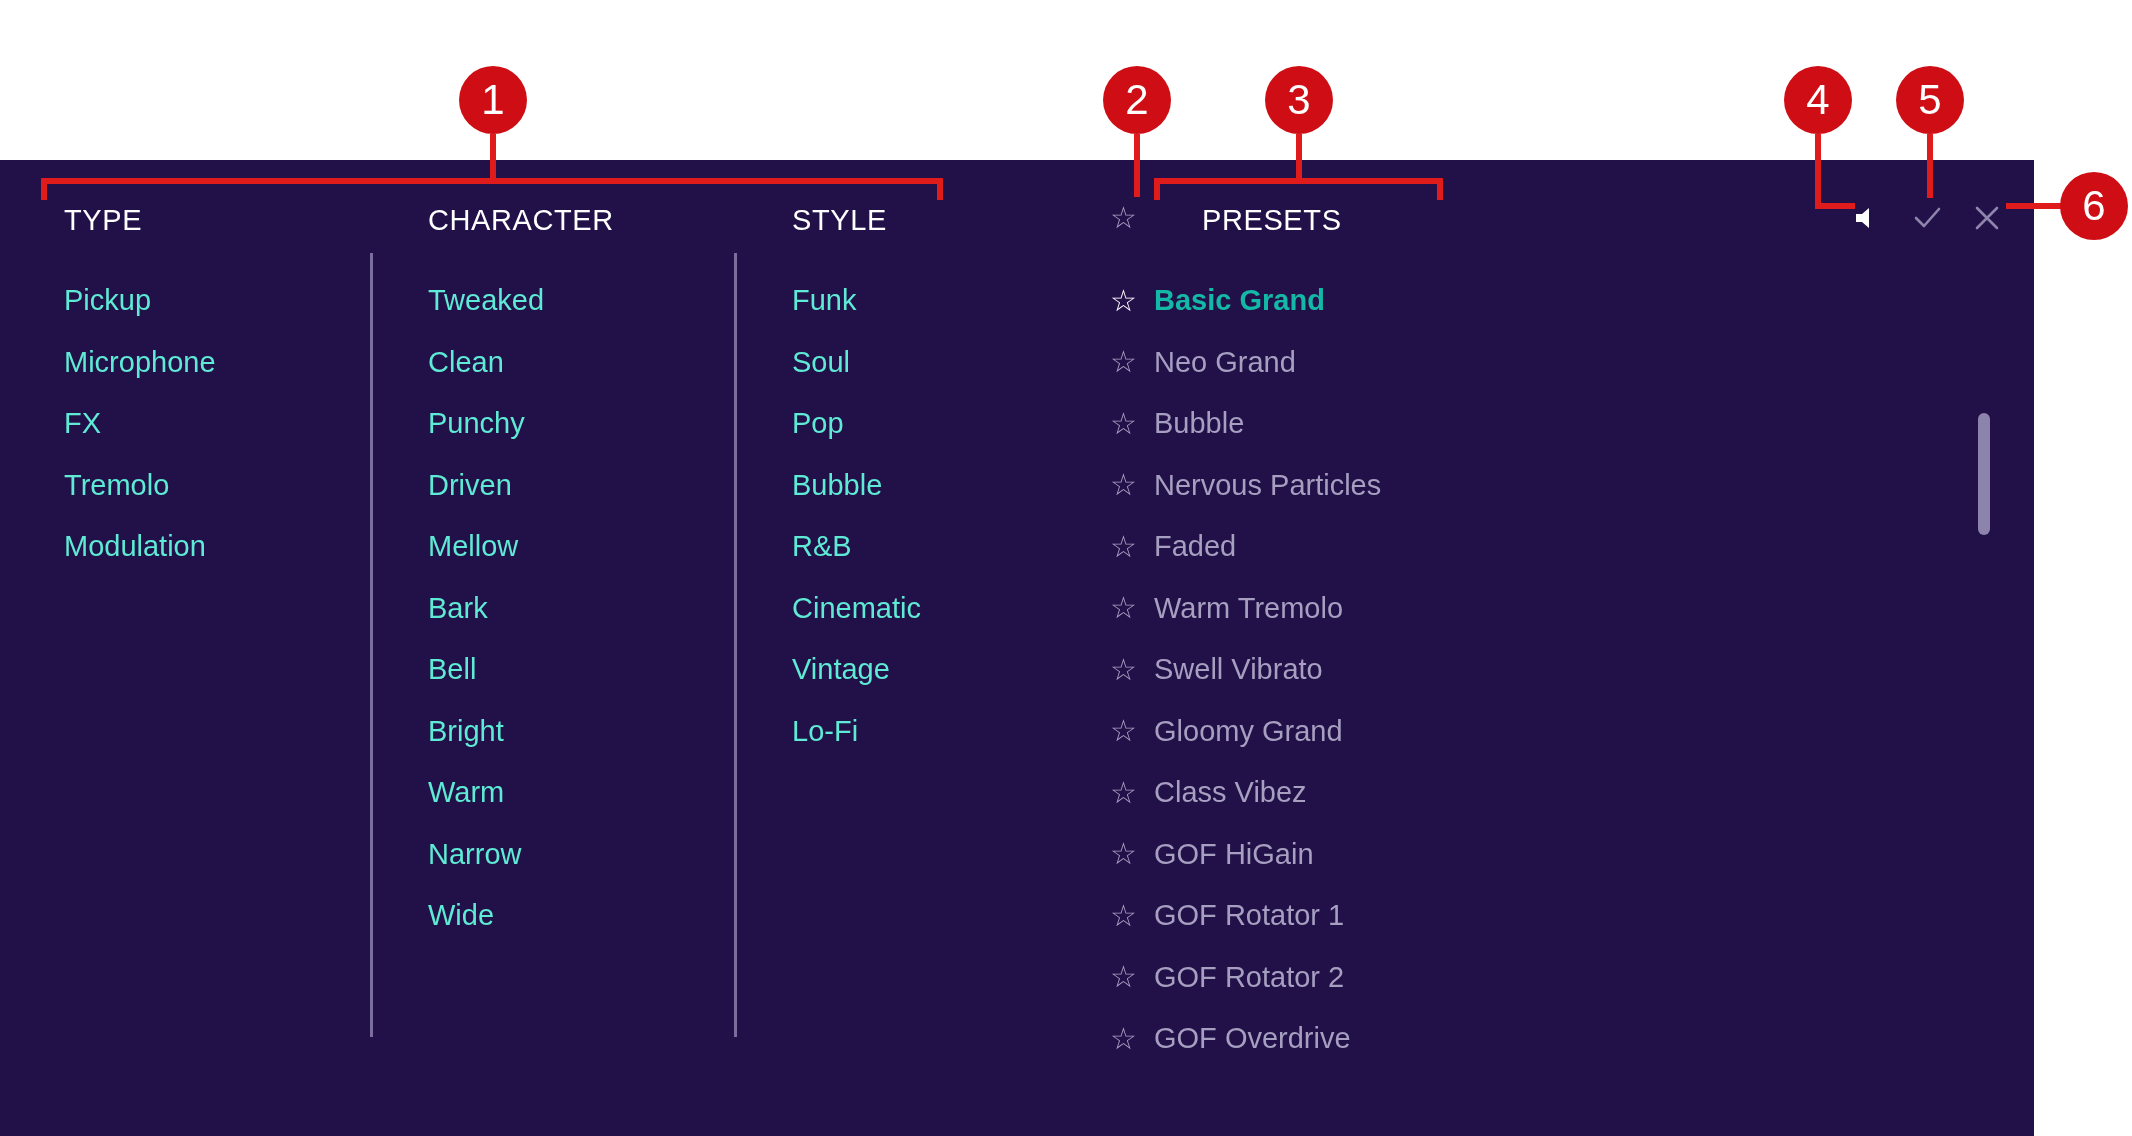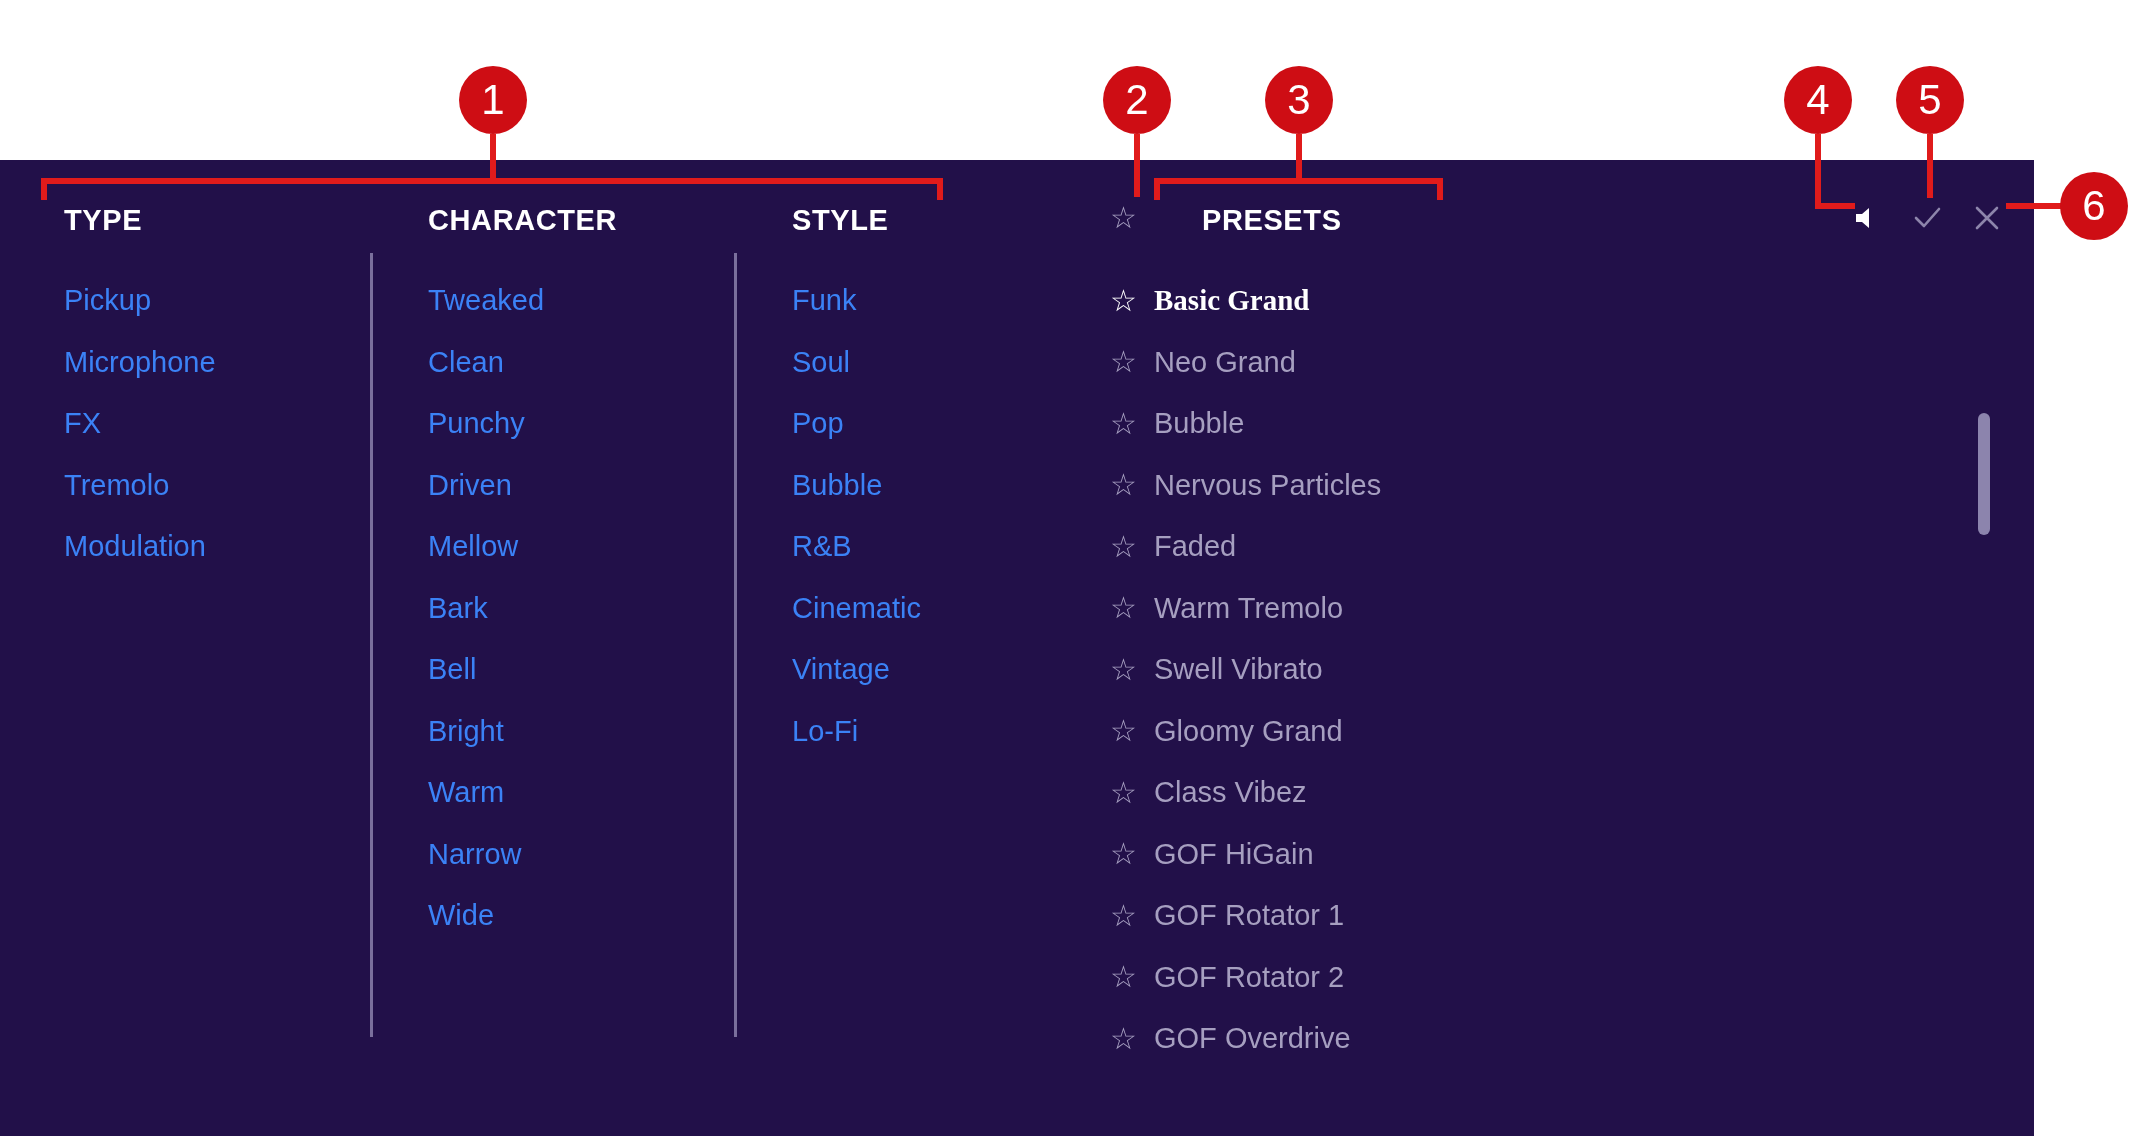--- a/index.html
+++ b/index.html
@@ -26,38 +26,38 @@
     background: #221049;
     overflow: hidden;
   }
 
   
   .col-header {
     position: absolute;
     color: #ffffff;
     font-size: 29px;
     letter-spacing: 0.6px;
-    font-weight: 700;
+    font-weight: 400;
     white-space: nowrap;
   }
   #hdr-type      { left: 64px;   top: 44px; }
   #hdr-character { left: 428px;  top: 44px; }
   #hdr-style     { left: 792px;  top: 44px; }
   #hdr-presets   { left: 1154px; top: 44px; margin-left: 48px; }
 
   
   .col-list {
     position: absolute;
     top: 110px;
     list-style: none;
     margin: 0;
     padding: 0;
   }
   .col-list li {
-    color: #3b82f6;
+    color: #5eead4;
     font-size: 29px;
     line-height: 61.5px;
     height: 61.5px;
     white-space: nowrap;
     cursor: pointer;
   }
   #list-type      { left: 64px;  width: 290px; }
   #list-character { left: 428px; width: 290px; }
   #list-style     { left: 792px; width: 290px; }
 
@@ -96,23 +96,22 @@
     font-size: 30px;
     line-height: 1;
     text-align: left;
   }
   #list-presets .preset-label {
     color: #a69fc0;
     font-size: 29px;
     white-space: nowrap;
   }
   #list-presets li.selected .preset-label {
-    color: #ffffff;
+    color: #14b8a6;
     font-weight: 700;
-    font-family: Liberation Serif, serif;
   }
   #list-presets li.selected .preset-star {
     color: #ffffff;
   }
 
   
   #presets-header-star {
     position: absolute;
     left: 1110px;
     top: 42px;

